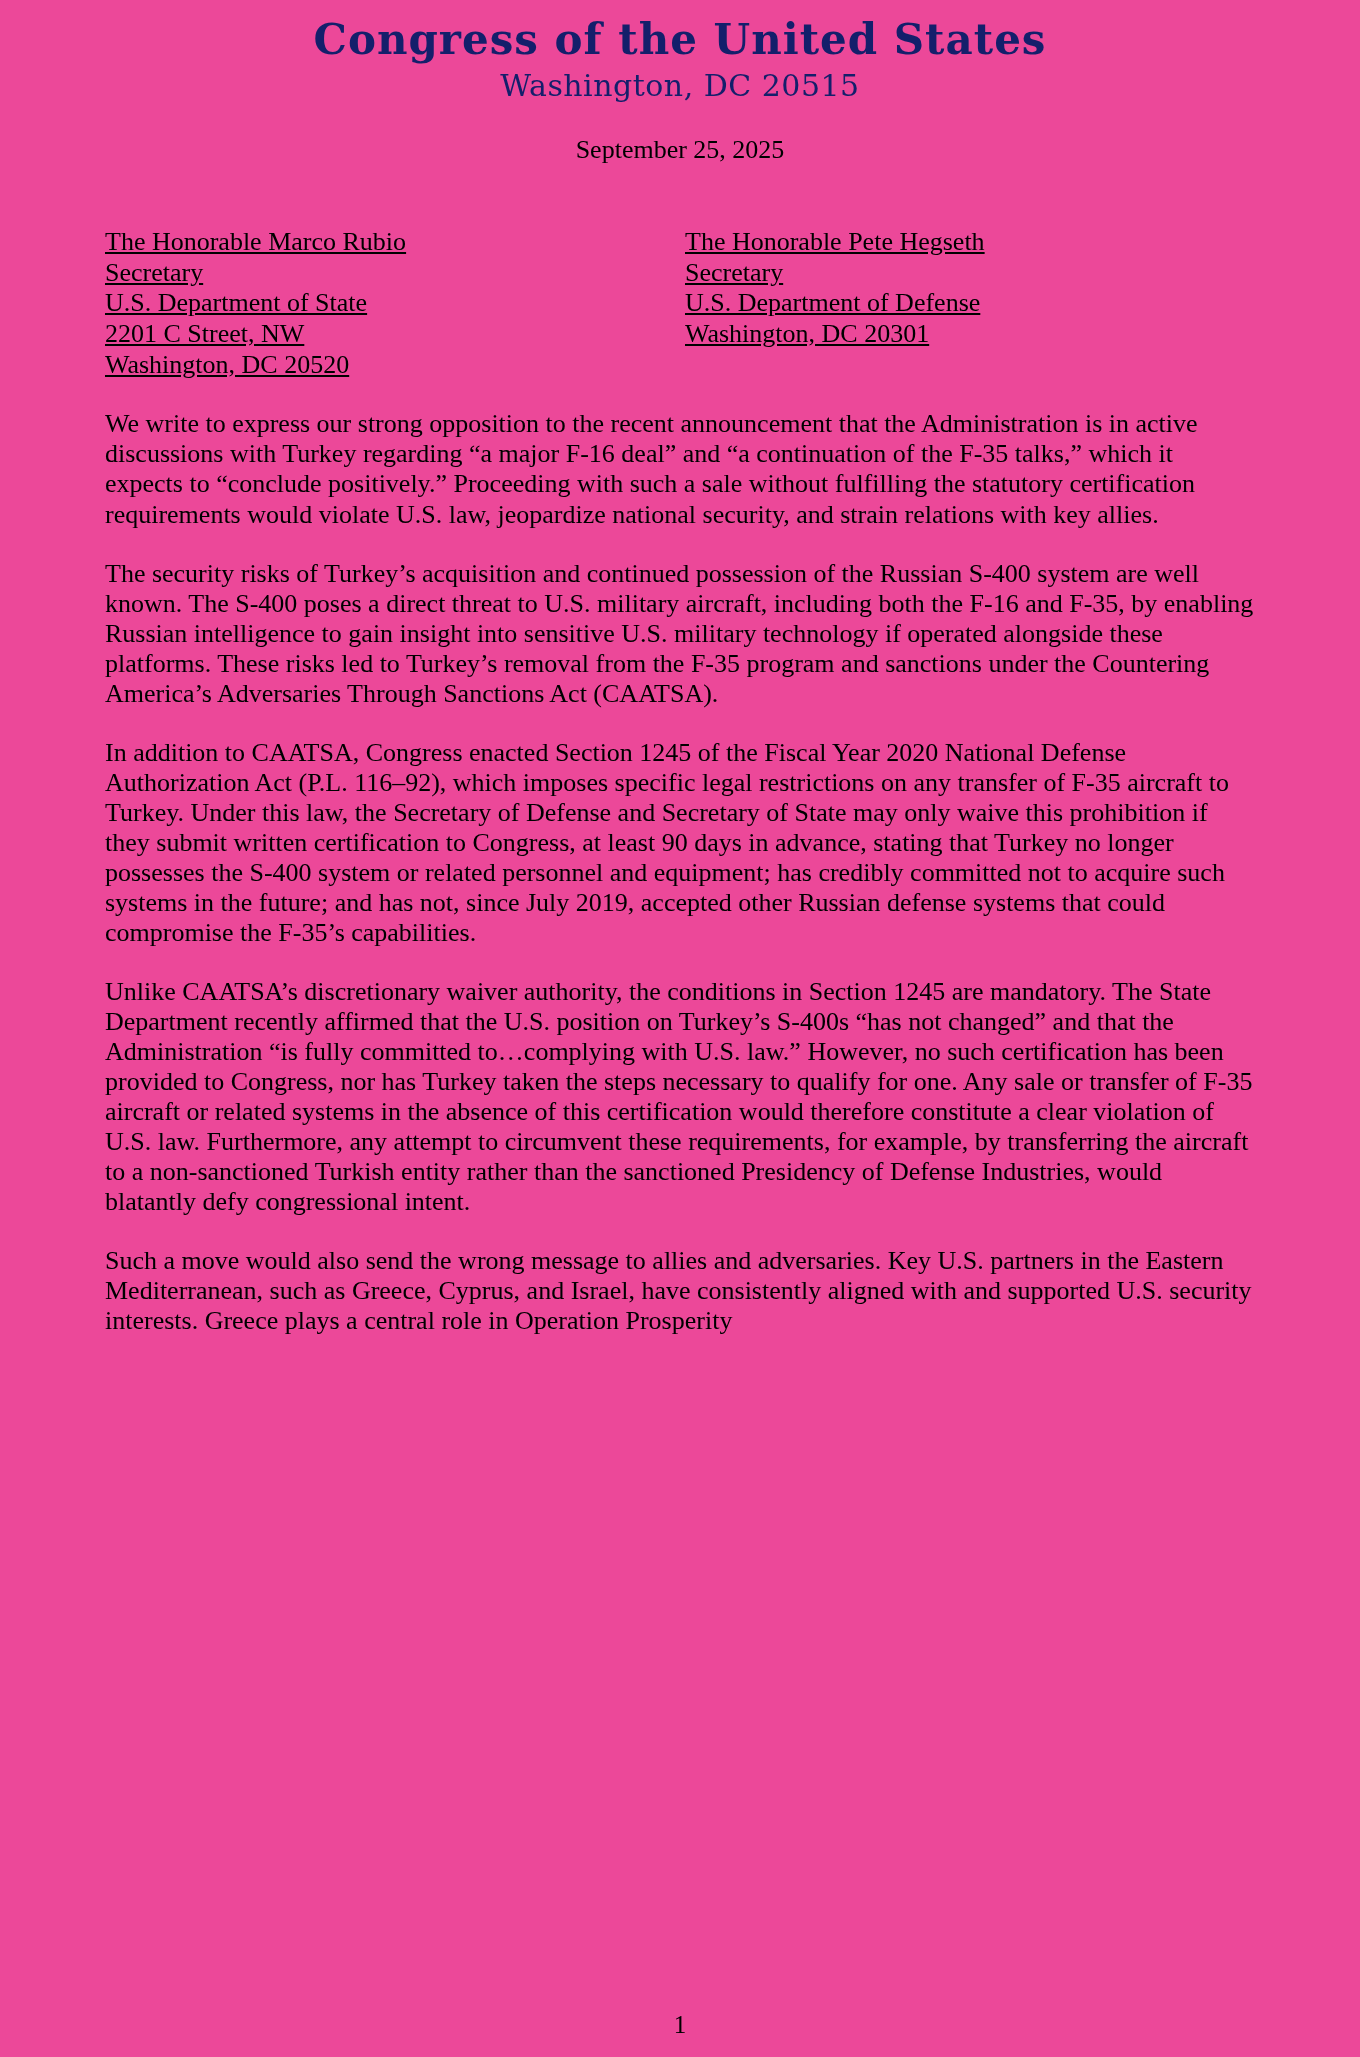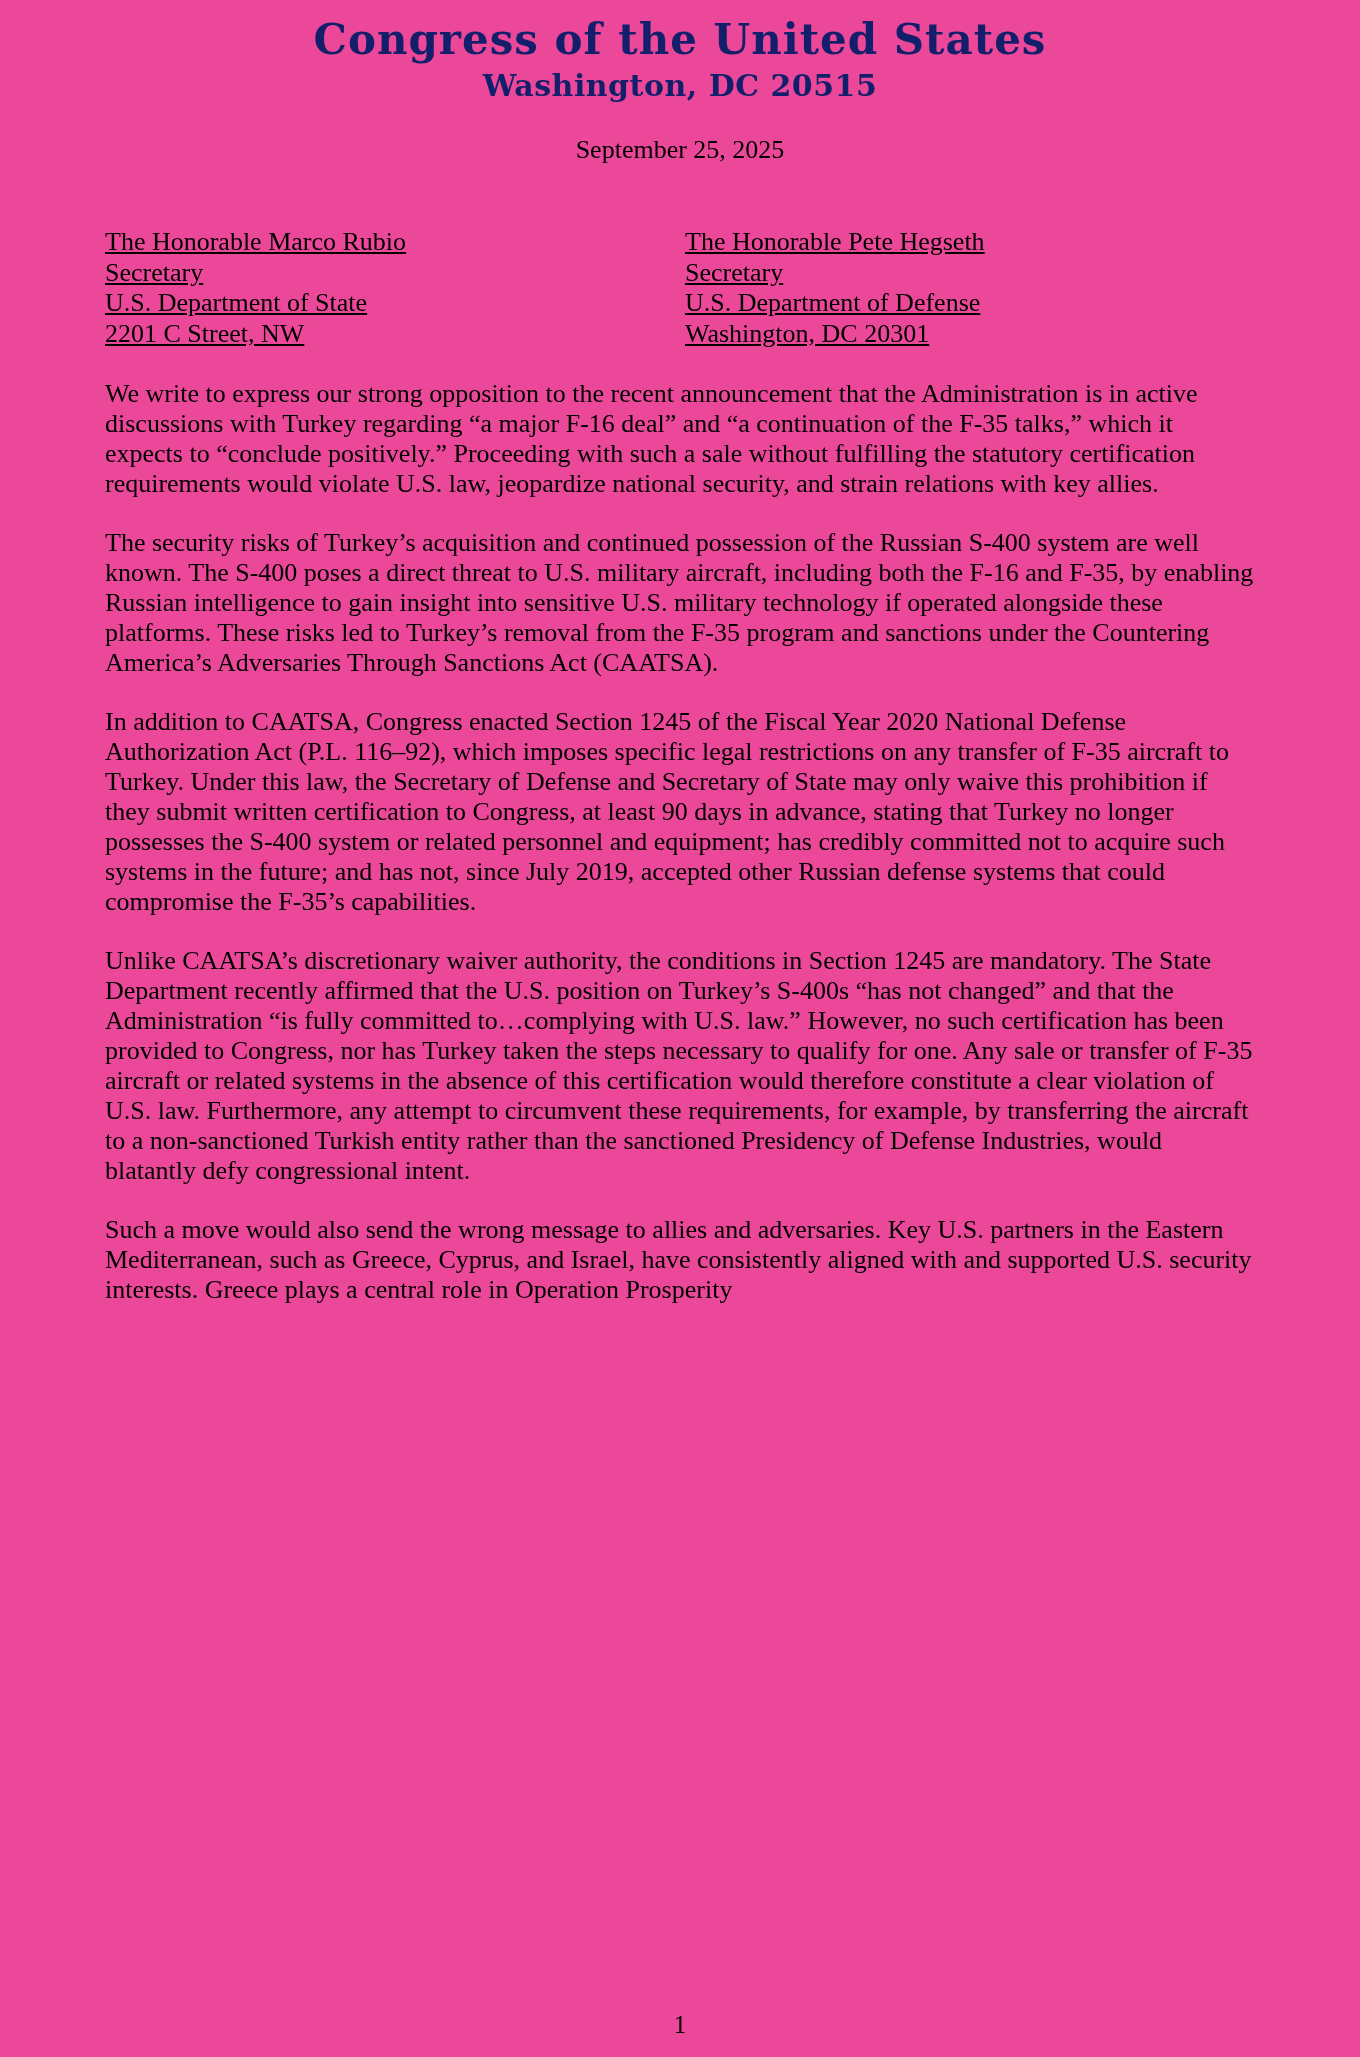--- a/index.html
+++ b/index.html
@@ -29,21 +29,21 @@
     font-family: "DejaVu Serif", serif;
     font-weight: bold;
     font-size: 42px;
     letter-spacing: 1px;
     color: #141f6b;
     line-height: 1.05;
     white-space: nowrap;
   }
   .letterhead-sub {
     font-family: "DejaVu Serif", serif;
-    font-weight: bold;
+    font-weight: normal;
     font-size: 30px;
     letter-spacing: 0.5px;
     color: #141f6b;
     margin-top: 6px;
   }
   .date-line {
     text-align: center;
     font-size: 26px;
     margin: 32px 0 0 0;
   }
@@ -93,20 +93,21 @@
   </div>
 
   <div class="date-line">September 25, 2025</div>
 
   <div class="addresses">
     <div class="addr-col left">
       <div class="addr-line">The Honorable Marco Rubio</div>
       <div class="addr-line">Secretary</div>
       <div class="addr-line">U.S. Department of State</div>
       <div class="addr-line">2201 C Street, NW</div>
+      <div class="addr-line">Washington, DC 20520</div>
     </div>
     <div class="addr-col right">
       <div class="addr-line">The Honorable Pete Hegseth</div>
       <div class="addr-line">Secretary</div>
       <div class="addr-line">U.S. Department of Defense</div>
       <div class="addr-line">Washington, DC 20301</div>
     </div>
   </div>
 
 

